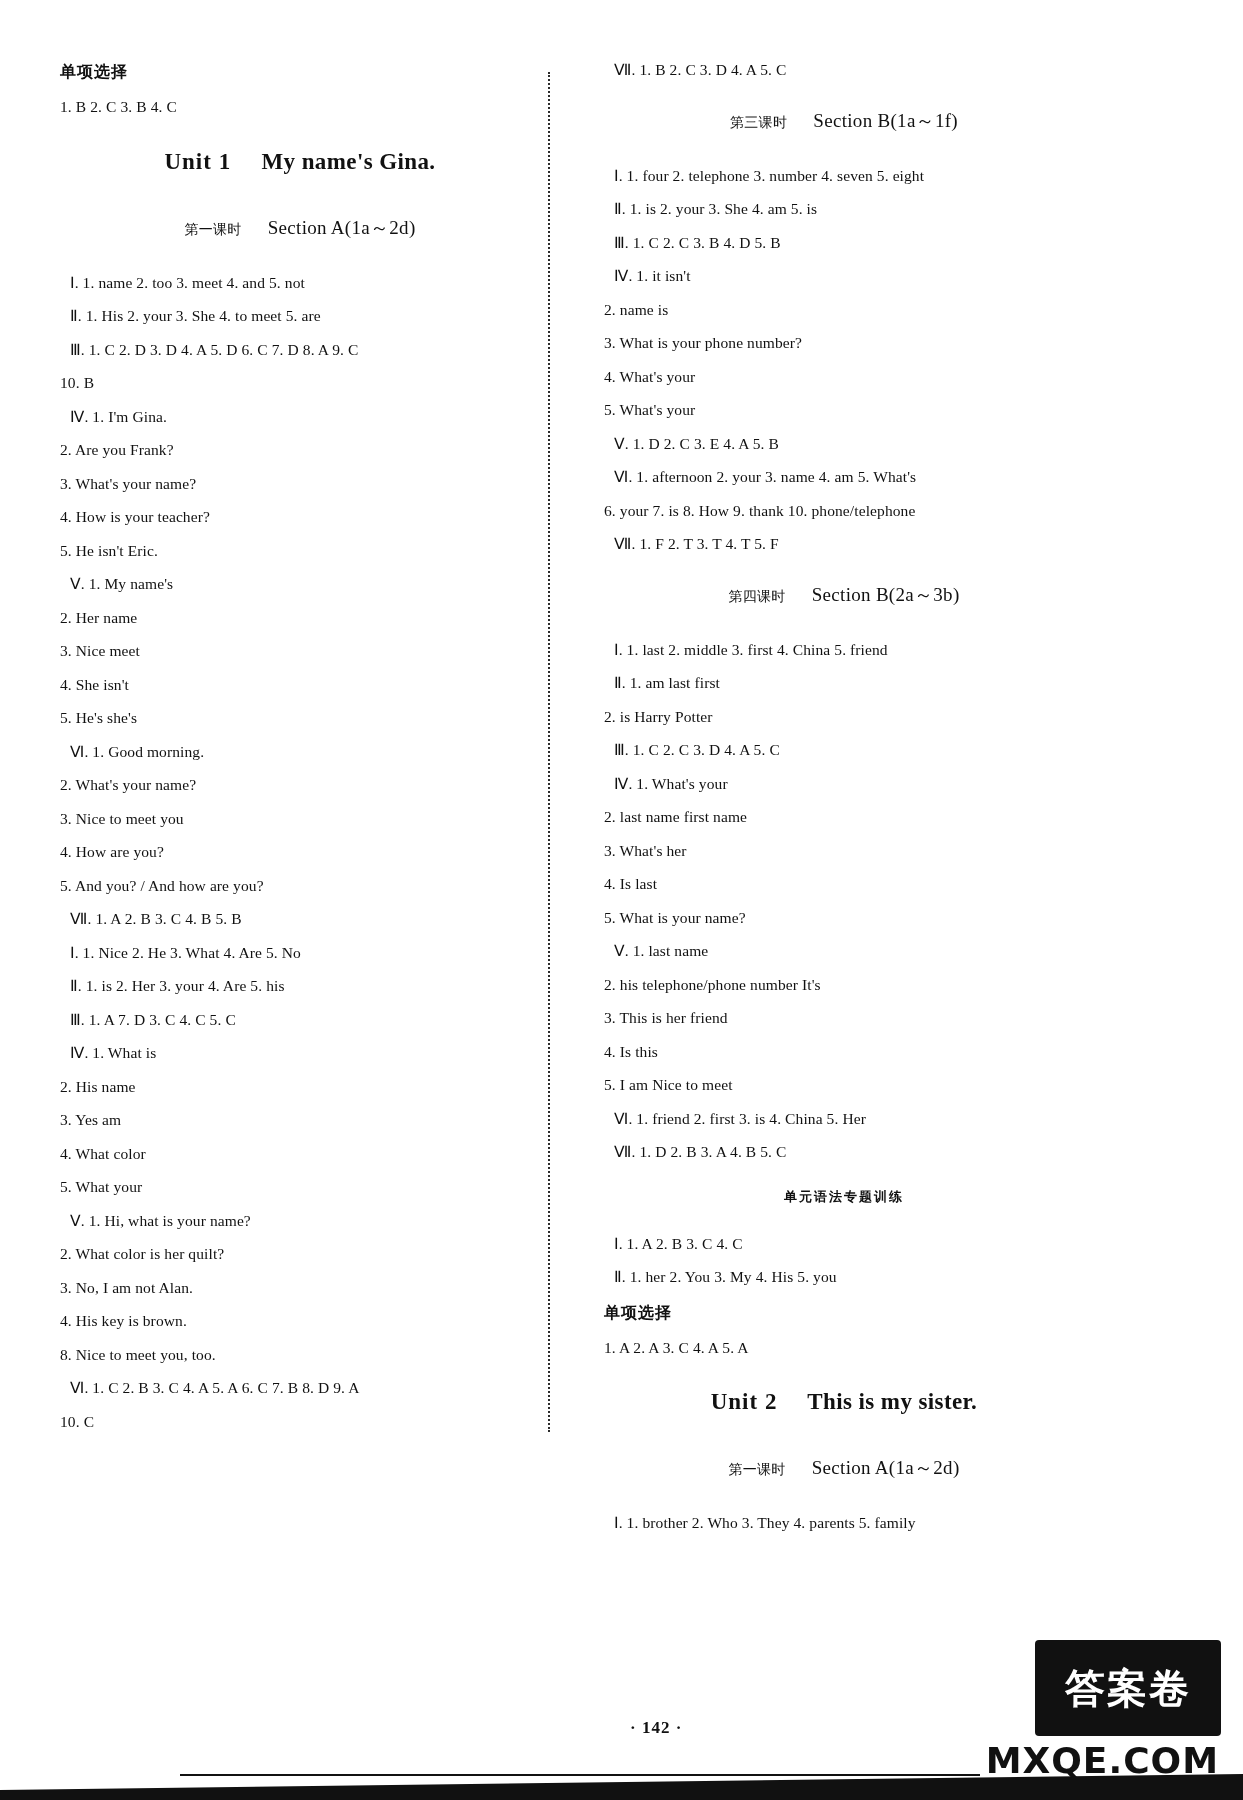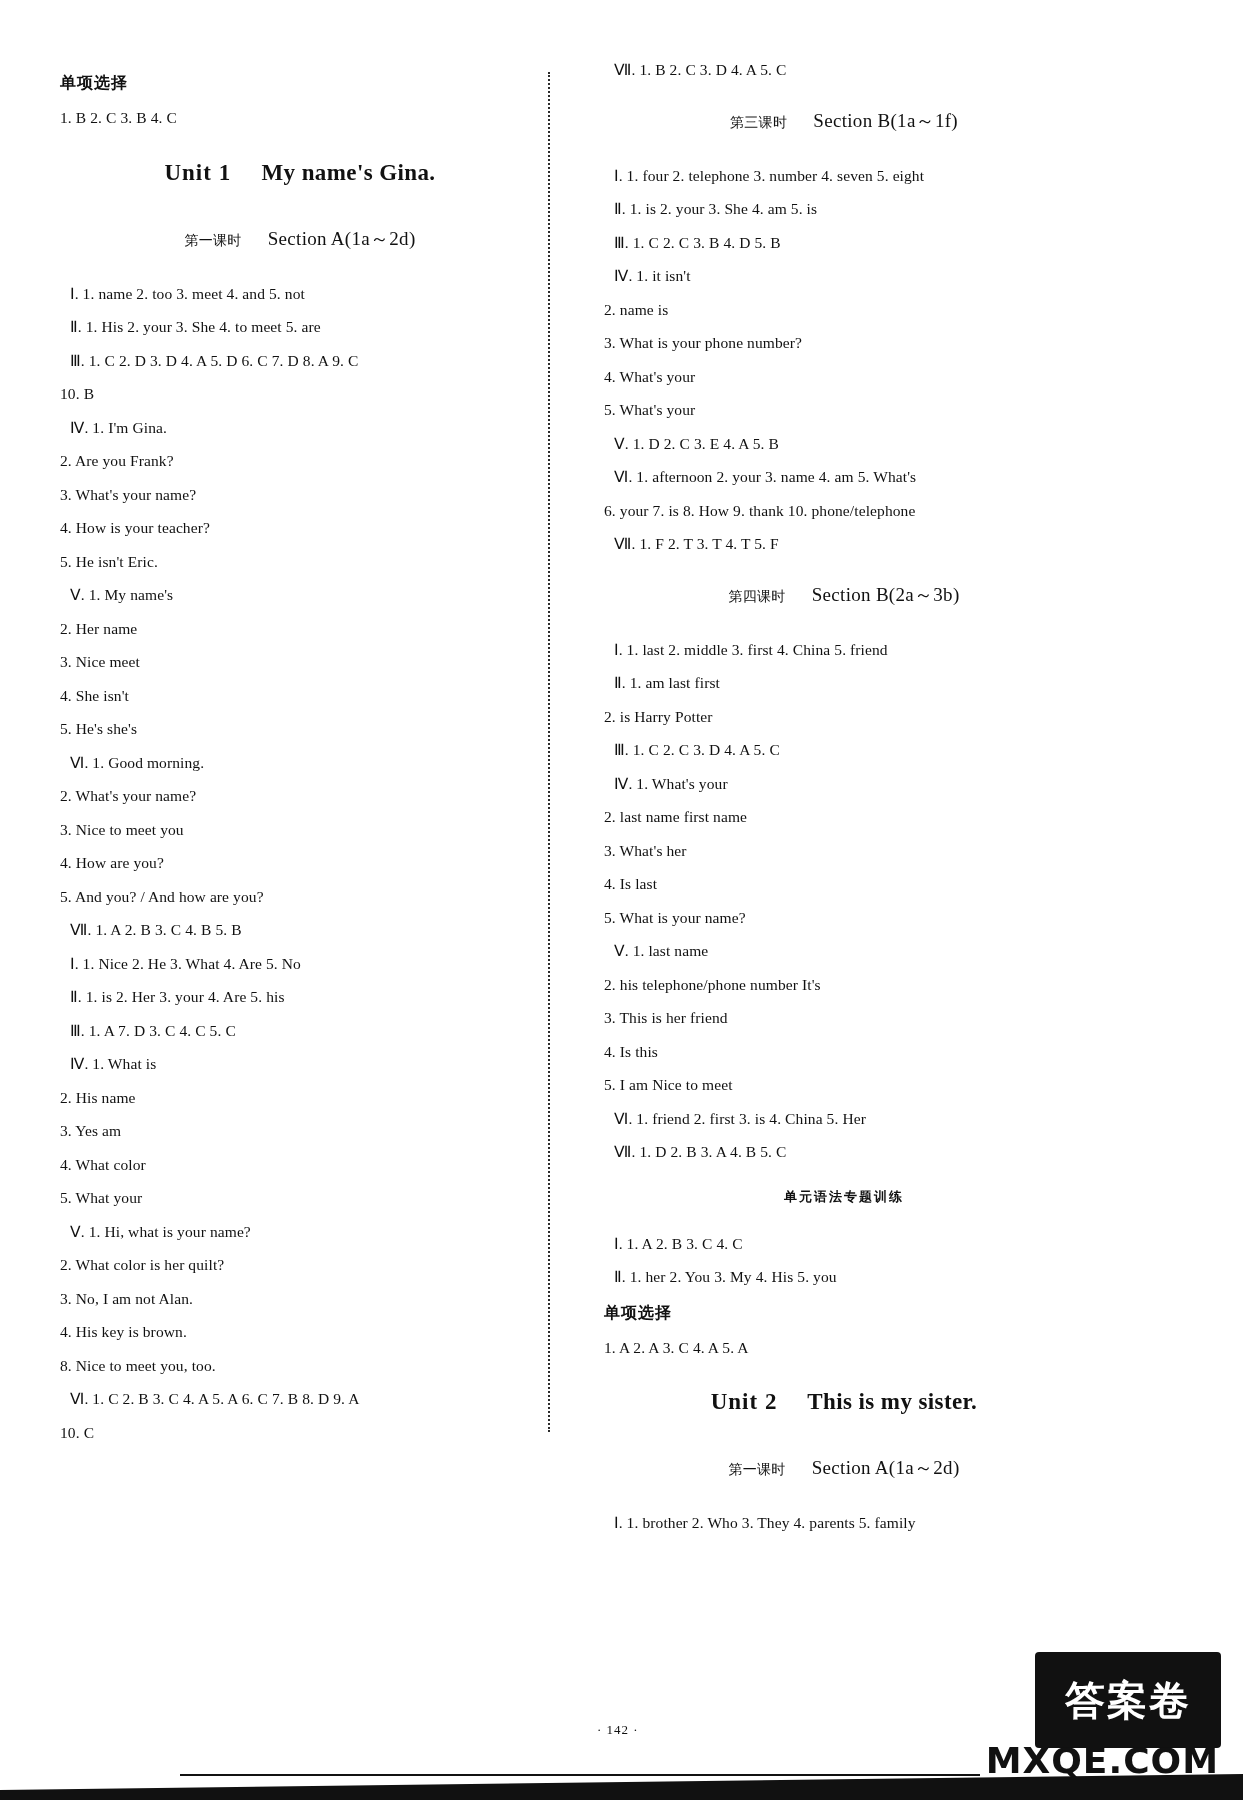--- a/index.html
+++ b/index.html
@@ -41,21 +41,21 @@
     margin:0 0 18px 0;
     white-space:nowrap;
     letter-spacing:0.1px;
   }
   .ln.indent { padding-left:10px; }
 
   .cn-head {
     font-family:"DejaVu Sans", sans-serif;
     font-weight:bold;
     font-size:16px;
-    margin:11px 0 16px 0;
+    margin:0 0 16px 0;
     letter-spacing:1px;
   }
   .unit-title {
     text-align:center;
     font-weight:bold;
     font-size:23px;
     margin:34px 0 40px 0;
     letter-spacing:0.4px;
   }
   .unit-title .u-word { letter-spacing:1px; }
@@ -73,32 +73,33 @@
   .section-cn-title {
     text-align:center;
     font-family:"DejaVu Sans", sans-serif;
     font-weight:bold;
     font-size:13px;
     margin:28px 0 30px 0;
     letter-spacing:2px;
   }
   .page-num {
     position:absolute;
-    left:597px; bottom:62px;
-    font-size:13px;
+    left:630px; bottom:62px;
+    font-size:17px;
     letter-spacing:1px;
+    font-weight:bold;
   }
   .watermark {
     position:absolute;
     right:16px; bottom:10px;
     width:208px; height:150px;
   }
   .wm-box {
     position:absolute;
-    right:6px; top:12px;
+    right:6px; top:0;
     width:186px; height:96px;
     background:#111111;
     border-radius:4px;
     display:flex; align-items:center; justify-content:center;
   }
   .wm-cn {
     font-family:"DejaVu Sans", sans-serif;
     font-weight:bold;
     font-size:40px;
     color:#ffffff;

